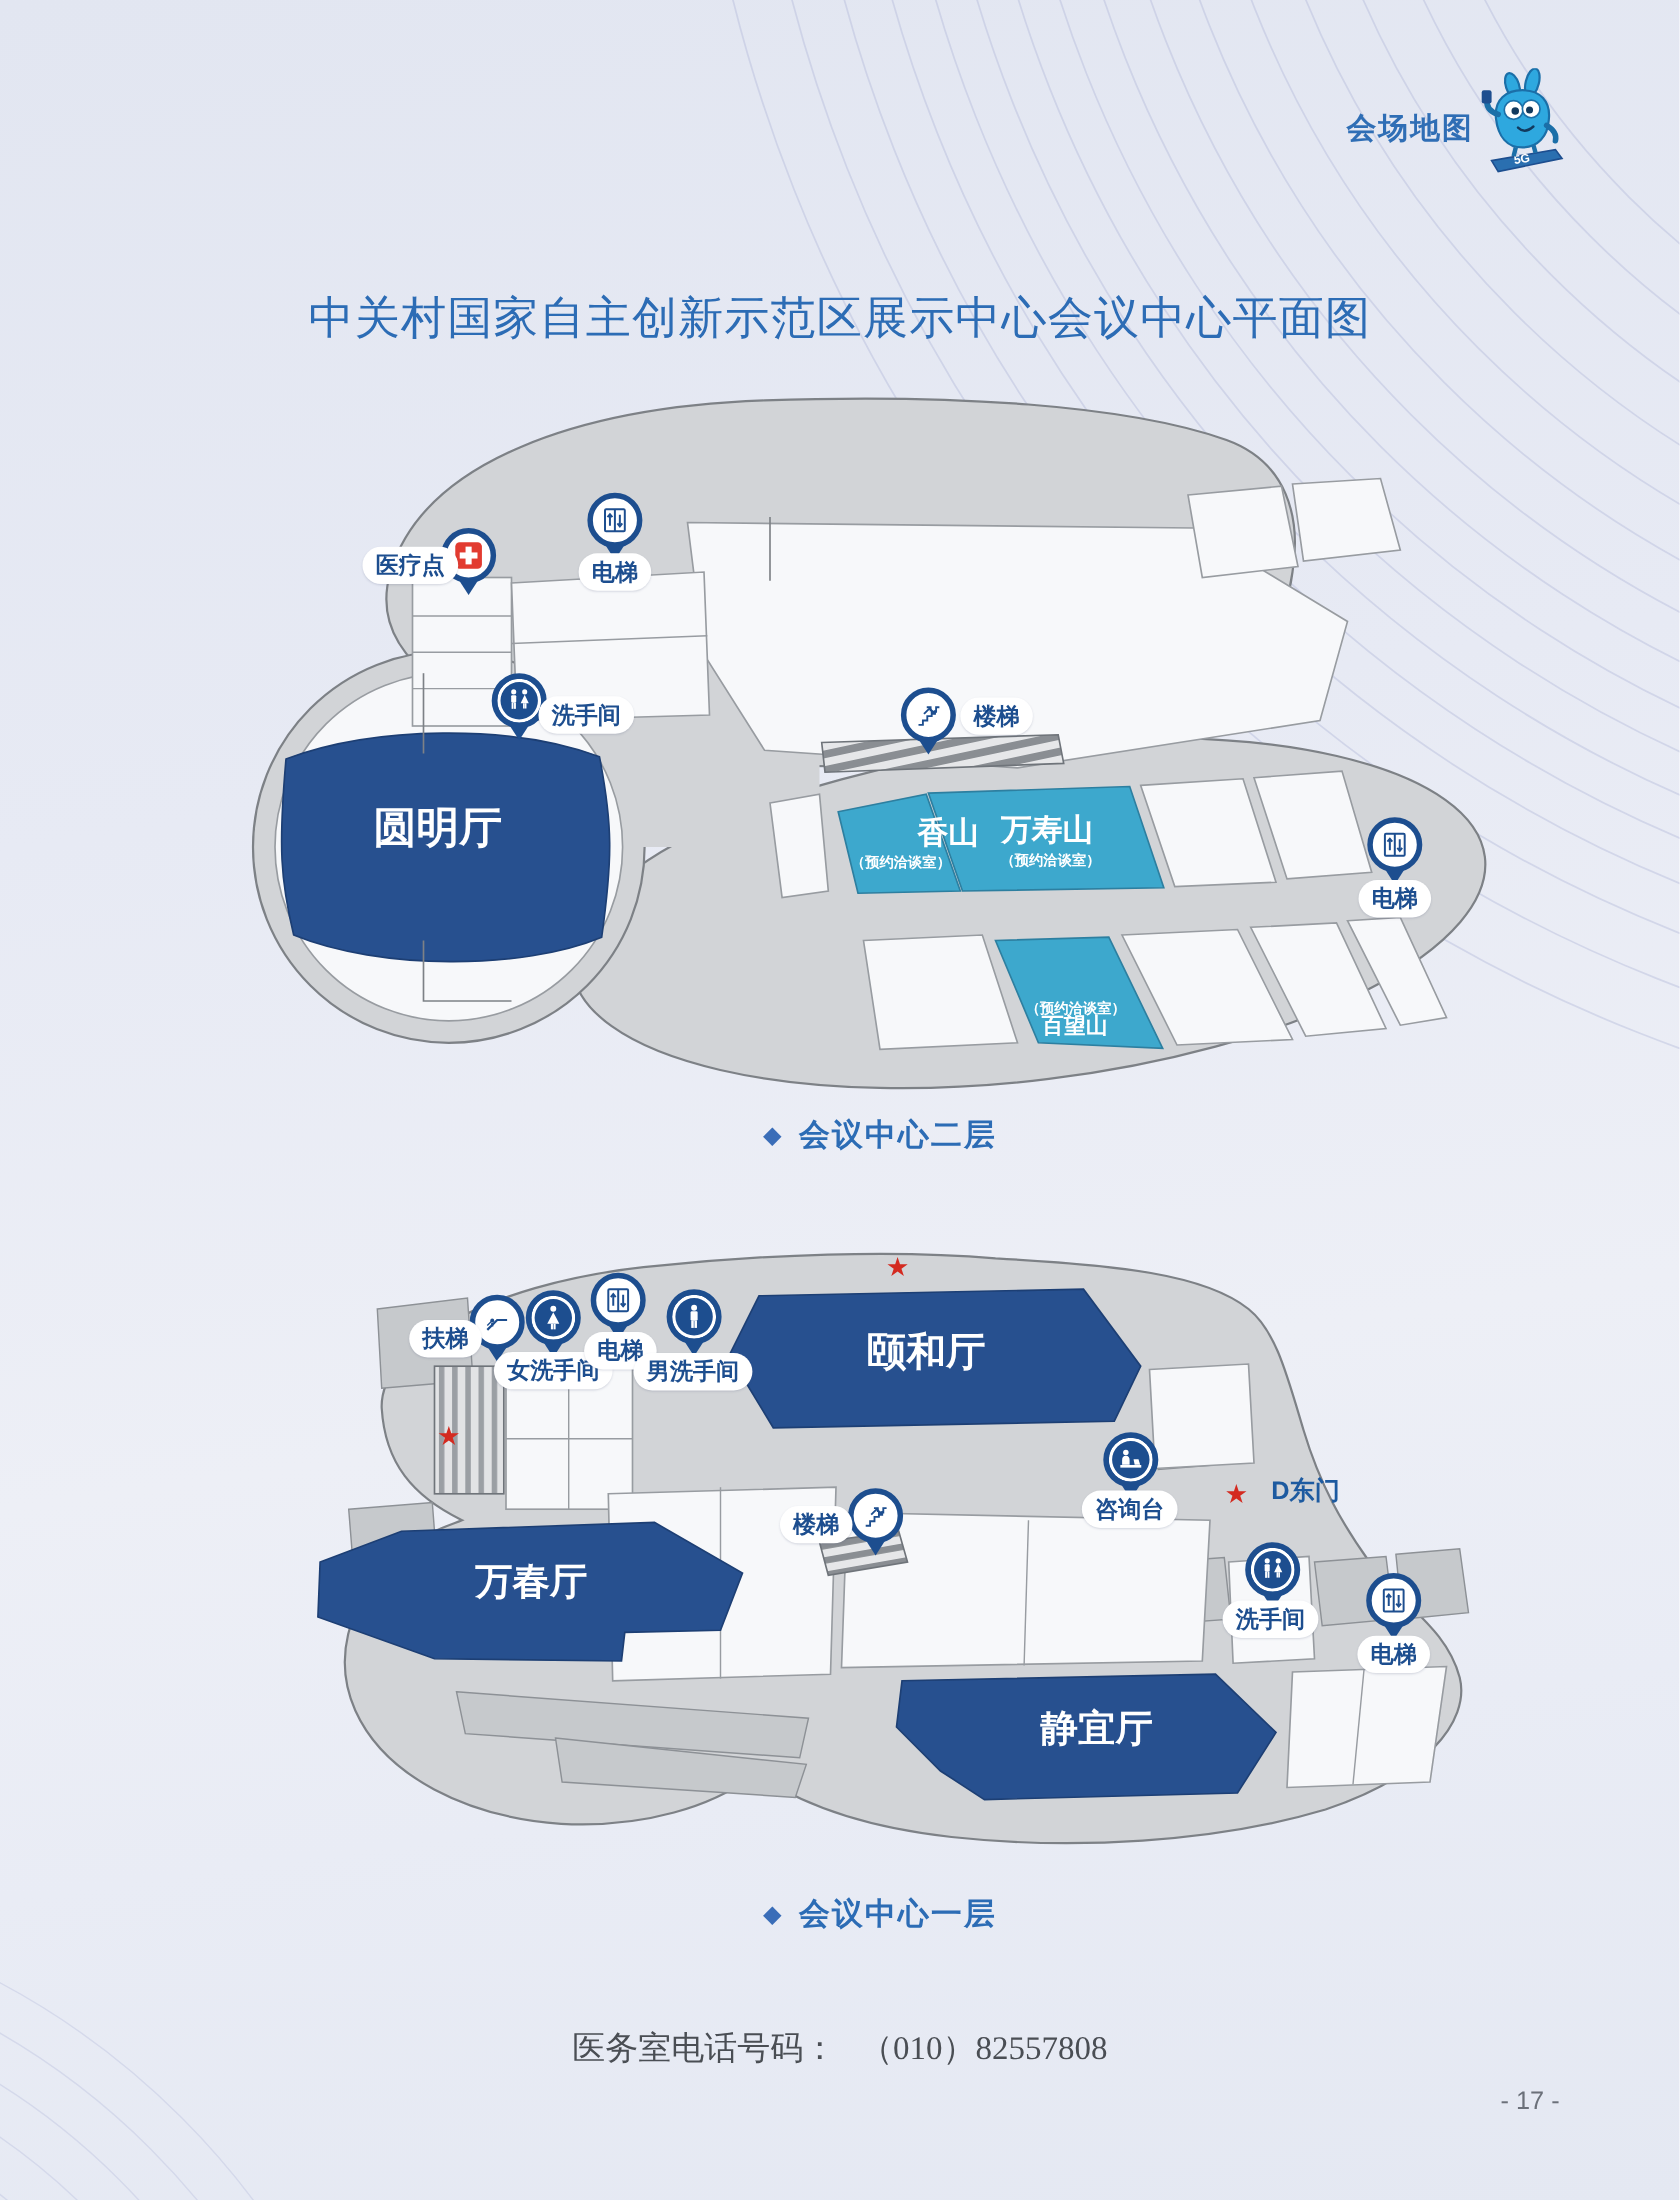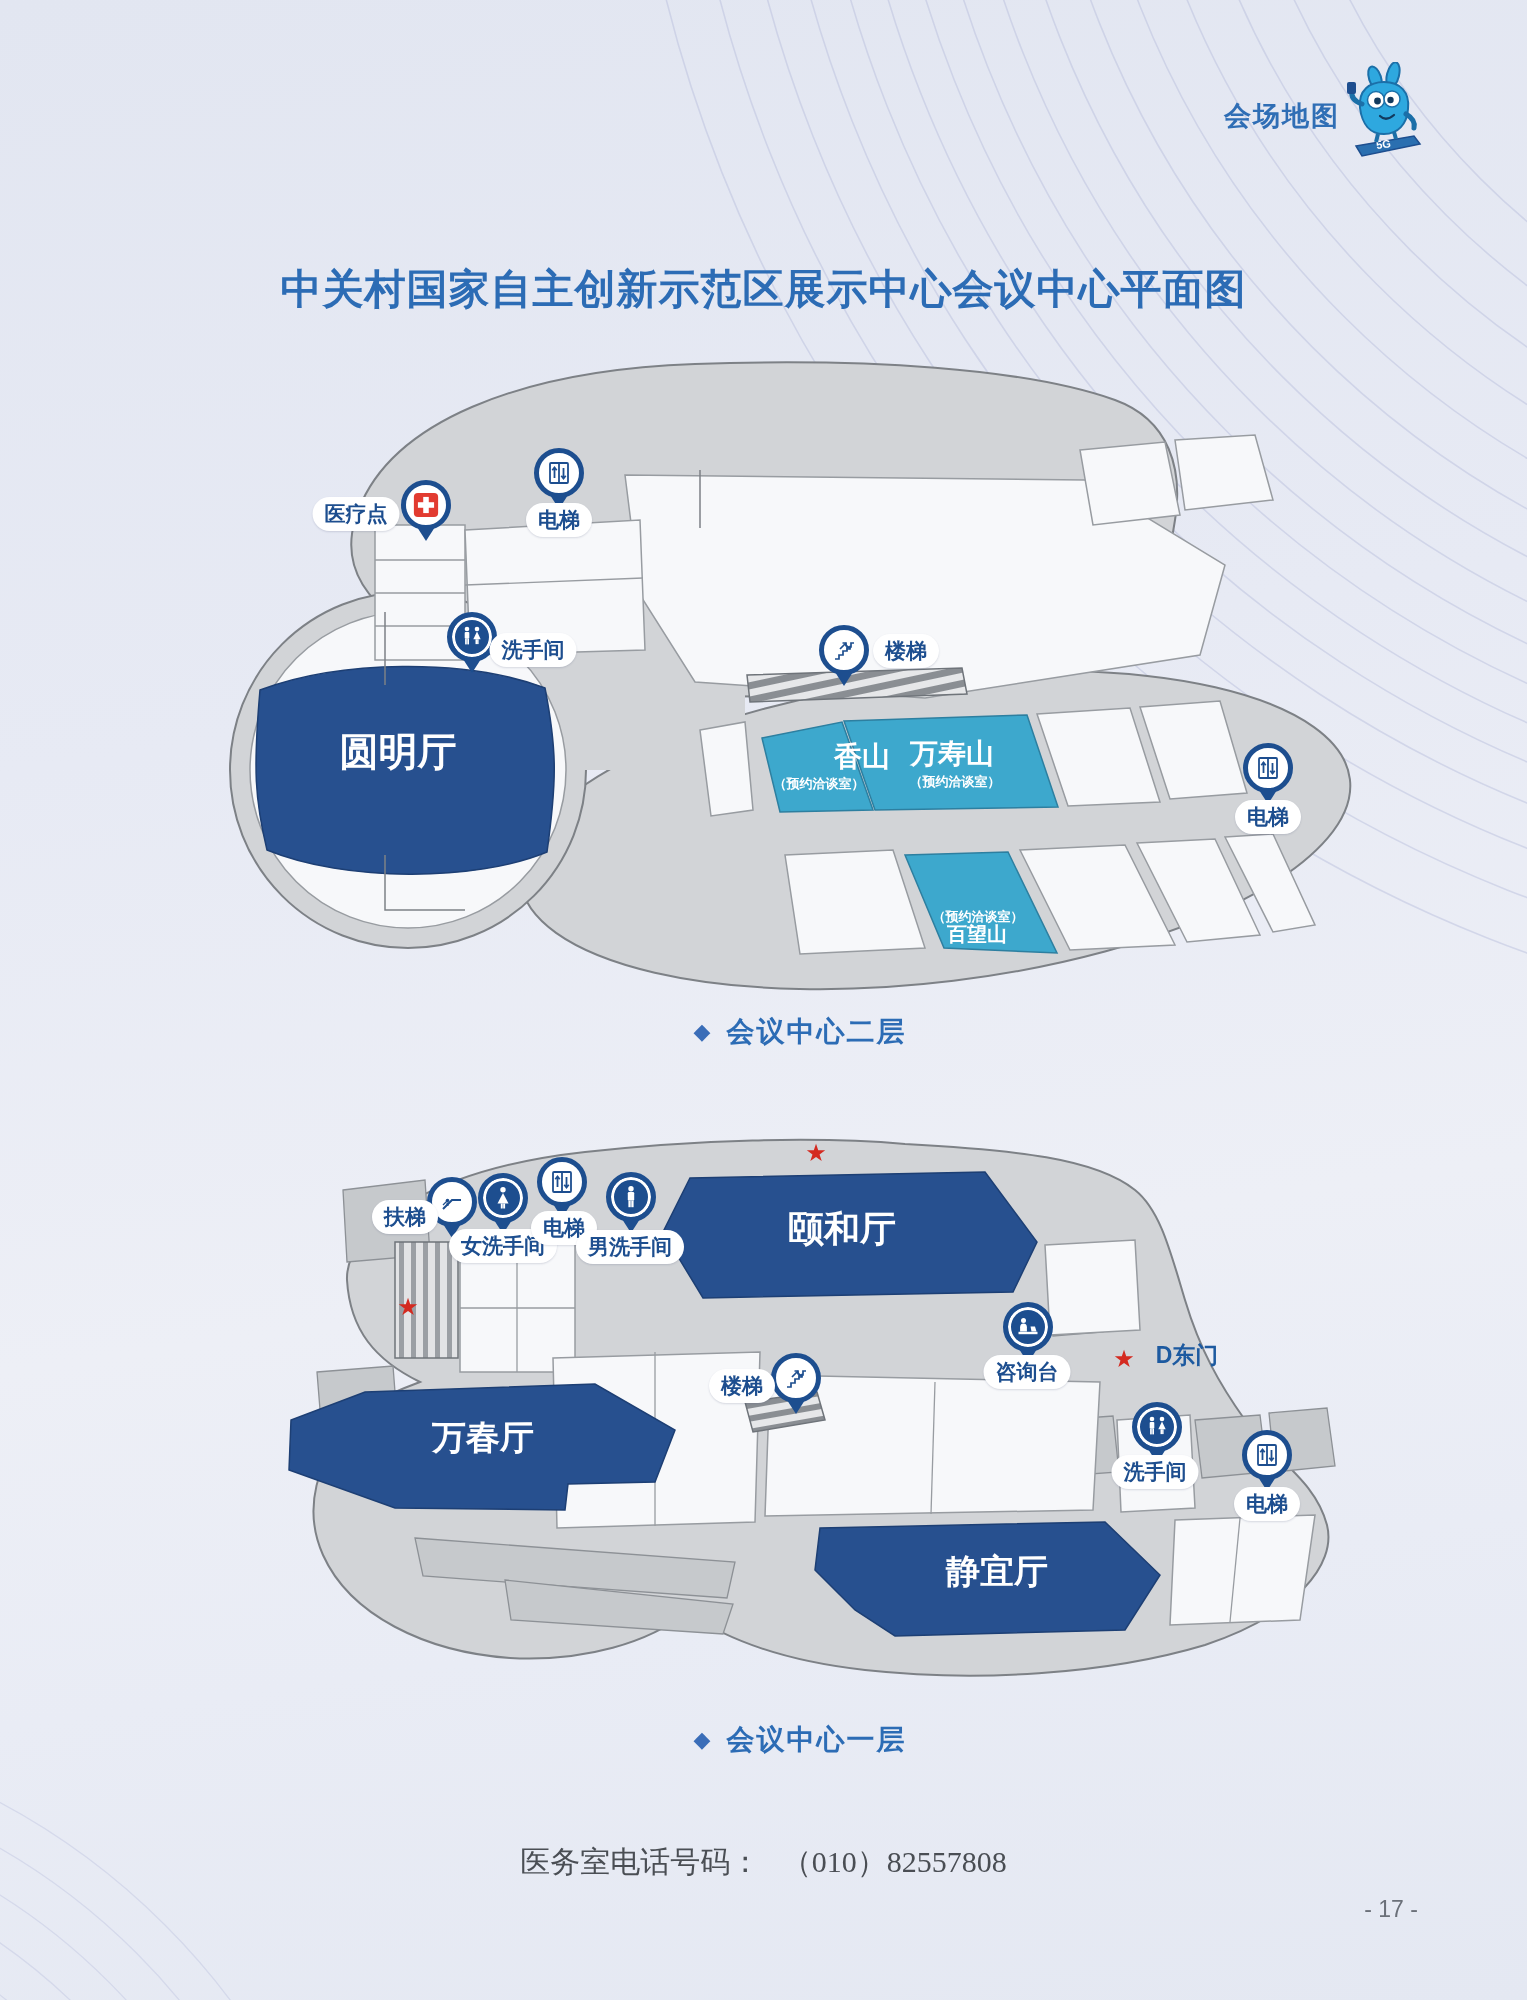--- a/index.html
+++ b/index.html
@@ -6,21 +6,21 @@
   .page{
     position:relative;width:1527px;height:2000px;overflow:hidden;
     font-family:"Liberation Sans","DejaVu Sans",sans-serif;
     background:linear-gradient(172deg,#e2e6f1 0%,#e7eaf4 35%,#edeff6 62%,#e9ecf5 78%,#e4e8f2 100%);
   }
   .bg-arcs{position:absolute;left:0;top:0;pointer-events:none;}
   .corner-label{position:absolute;left:1130px;top:98px;width:210px;text-align:right;
     color:#2f6eb5;font-size:27px;font-weight:bold;letter-spacing:2px;}
   .mascot{position:absolute;left:1338px;top:62px;}
   .page-title{position:absolute;left:0;top:262px;width:1527px;text-align:center;
-    color:#2c6cb5;font-size:41px;font-weight:bold;letter-spacing:1px;}
+    color:#2c6cb5;font-size:41px;font-weight:normal;letter-spacing:1px;}
   .map{position:absolute;}
   .map svg.base{position:absolute;left:0;top:0;}
   .hall-label{position:absolute;transform:translate(-50%,-50%);color:#fff;font-weight:bold;
     white-space:nowrap;text-align:center;}
   .room-label{position:absolute;transform:translate(-50%,-50%);color:#fff;font-weight:bold;
     white-space:nowrap;text-align:center;line-height:1.05;}
   .room-sub{position:absolute;transform:translate(-50%,-50%);color:#fff;font-weight:bold;
     font-size:13px;white-space:nowrap;}
   .pin{position:absolute;display:flex;flex-direction:column;align-items:center;transform:translateX(-50%);}
   .bubble{width:40px;height:40px;border-radius:50%;border:5px solid #1d4e8f;background:#fff;
@@ -169,21 +169,21 @@
     <div class="pin" style="left:201px;top:130px;">
       <div class="bubble">
         <svg width="30" height="30" viewBox="0 0 26 26">
           <rect x="2.5" y="2.5" width="21" height="21" rx="3.5" fill="#e23b30"></rect>
           <rect x="10.6" y="6" width="4.8" height="14" fill="#fff"></rect>
           <rect x="6" y="10.6" width="14" height="4.8" fill="#fff"></rect>
         </svg>
       </div>
         <div class="tail"></div>
     </div>
-    <div class="pill" style="left:131px;top:164px;">医疗点</div>
+    <div class="pill" style="left:148px;top:164px;">医疗点</div>
 
     <div class="pin" style="left:334px;top:98px;">
       <div class="bubble">
         <svg width="26" height="26" viewBox="0 0 26 26" fill="none" stroke="#1d4e8f" stroke-width="1.8">
           <rect x="4" y="3" width="18" height="20" rx="1"></rect>
           <line x1="13" y1="3" x2="13" y2="23"></line>
           <line x1="8.5" y1="18" x2="8.5" y2="8"></line>
             <polyline points="6.3,10.2 8.5,7.5 10.7,10.2"></polyline>
           <line x1="17.5" y1="8" x2="17.5" y2="18"></line>
             <polyline points="15.3,15.8 17.5,18.5 19.7,15.8"></polyline>

